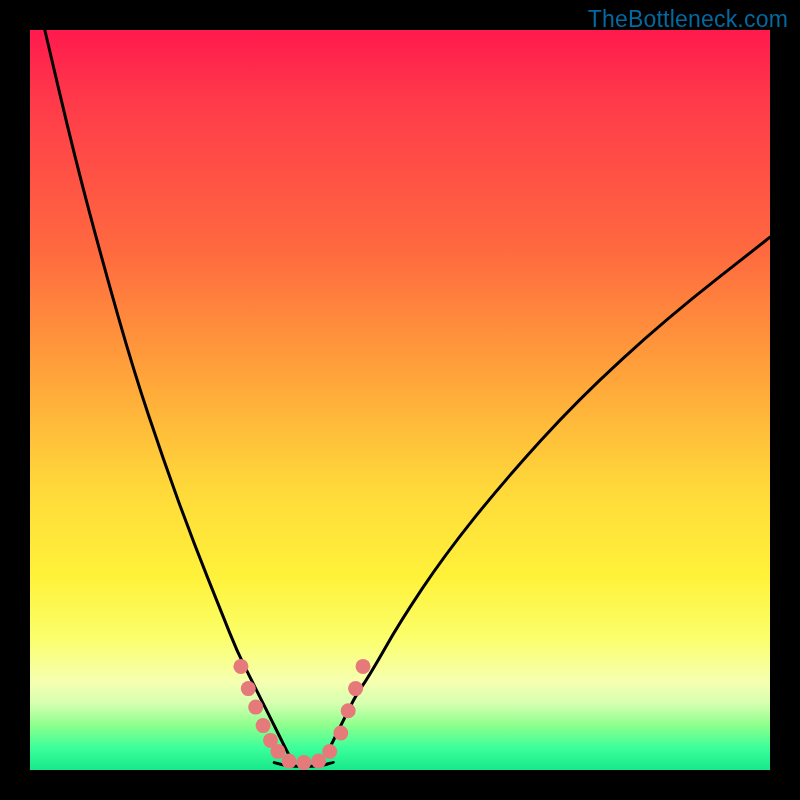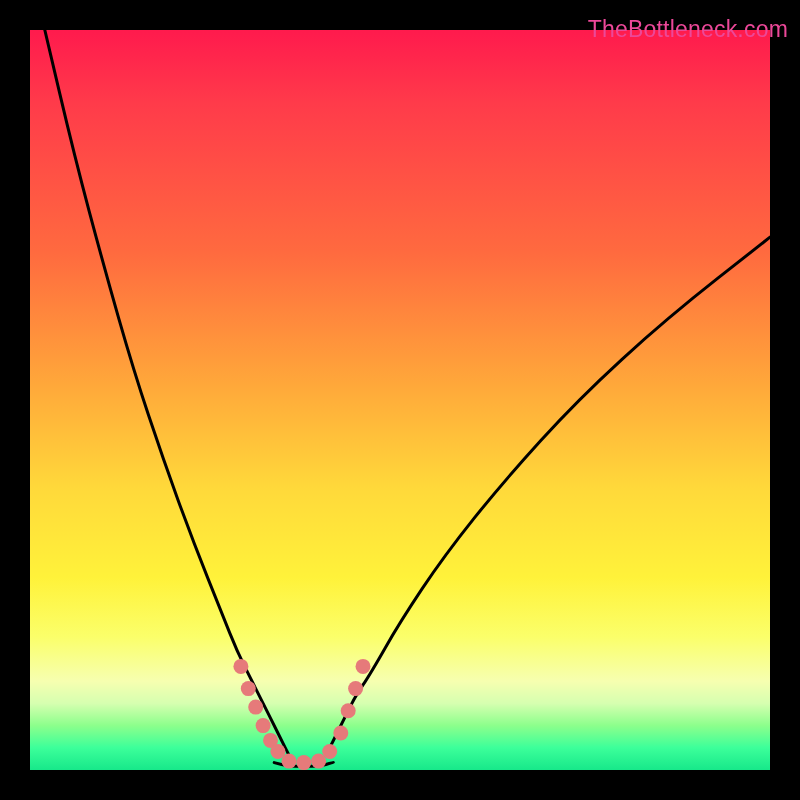--- a/index.html
+++ b/index.html
@@ -39,25 +39,24 @@
       #d6ffb0 91%,
       #8cff8c 94%,
       #3cff9a 97%,
       #17e88a 100%
     );
   }
   .watermark {
     position: absolute;
     top: 6px;
     right: 12px;
-    color: #ec4899;
+    color: #0369a1;
     font-size: 23px;
     font-weight: 500;
     letter-spacing: 0.2px;
-    margin-top: 10px;
   }
   svg.curves {
     position: absolute;
     left: 0;
     top: 0;
     width: 740px;
     height: 740px;
   }
 </style>
 </head>

